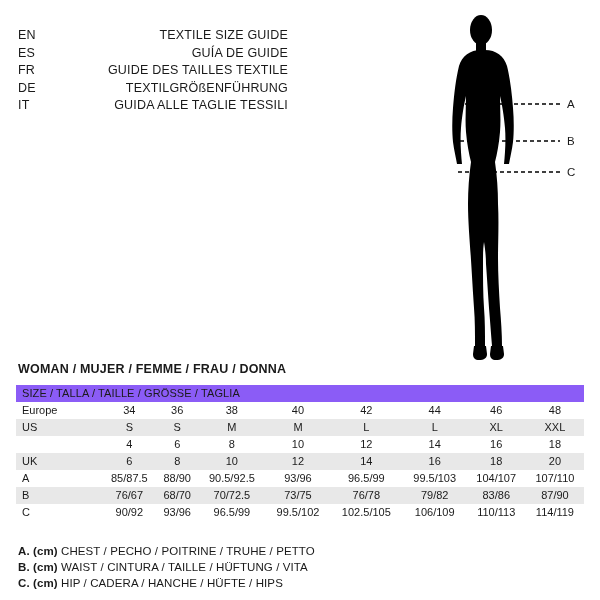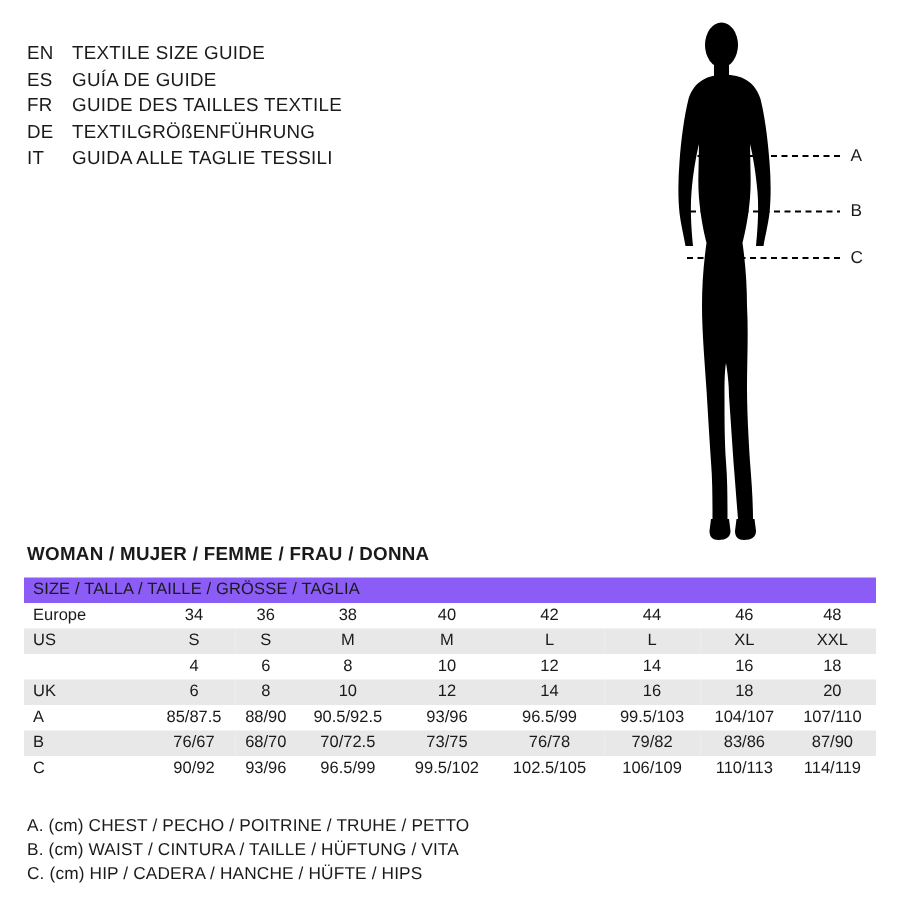--- a/index.html
+++ b/index.html
@@ -37,20 +37,21 @@
     letter-spacing: 0.2px;
   }
   .lang-code {
     width: 30px;
     flex: 0 0 30px;
     font-weight: 400;
   }
   .lang-text {
     flex: 1 1 auto;
     white-space: nowrap;
+    text-align: right;
   }
 
   
   .figure-wrap {
     position: absolute;
     left: 430px;
     top: 8px;
     width: 160px;
     height: 360px;
   }
@@ -110,21 +111,21 @@
   
   .footnotes {
     position: absolute;
     left: 18px;
     top: 543px;
     font-size: 11.5px;
     line-height: 16px;
     letter-spacing: 0.1px;
   }
   .footnotes div { white-space: nowrap; }
-  .fn-key { font-weight: normal; }
+  .fn-key { font-weight: bold; }
 </style>
 </head>
 <body>
 
 <div class="page">
 
   <div class="lang-block">
     <div class="lang-row">
       <span class="lang-code">EN</span>
       <span class="lang-text">TEXTILE SIZE GUIDE</span>

